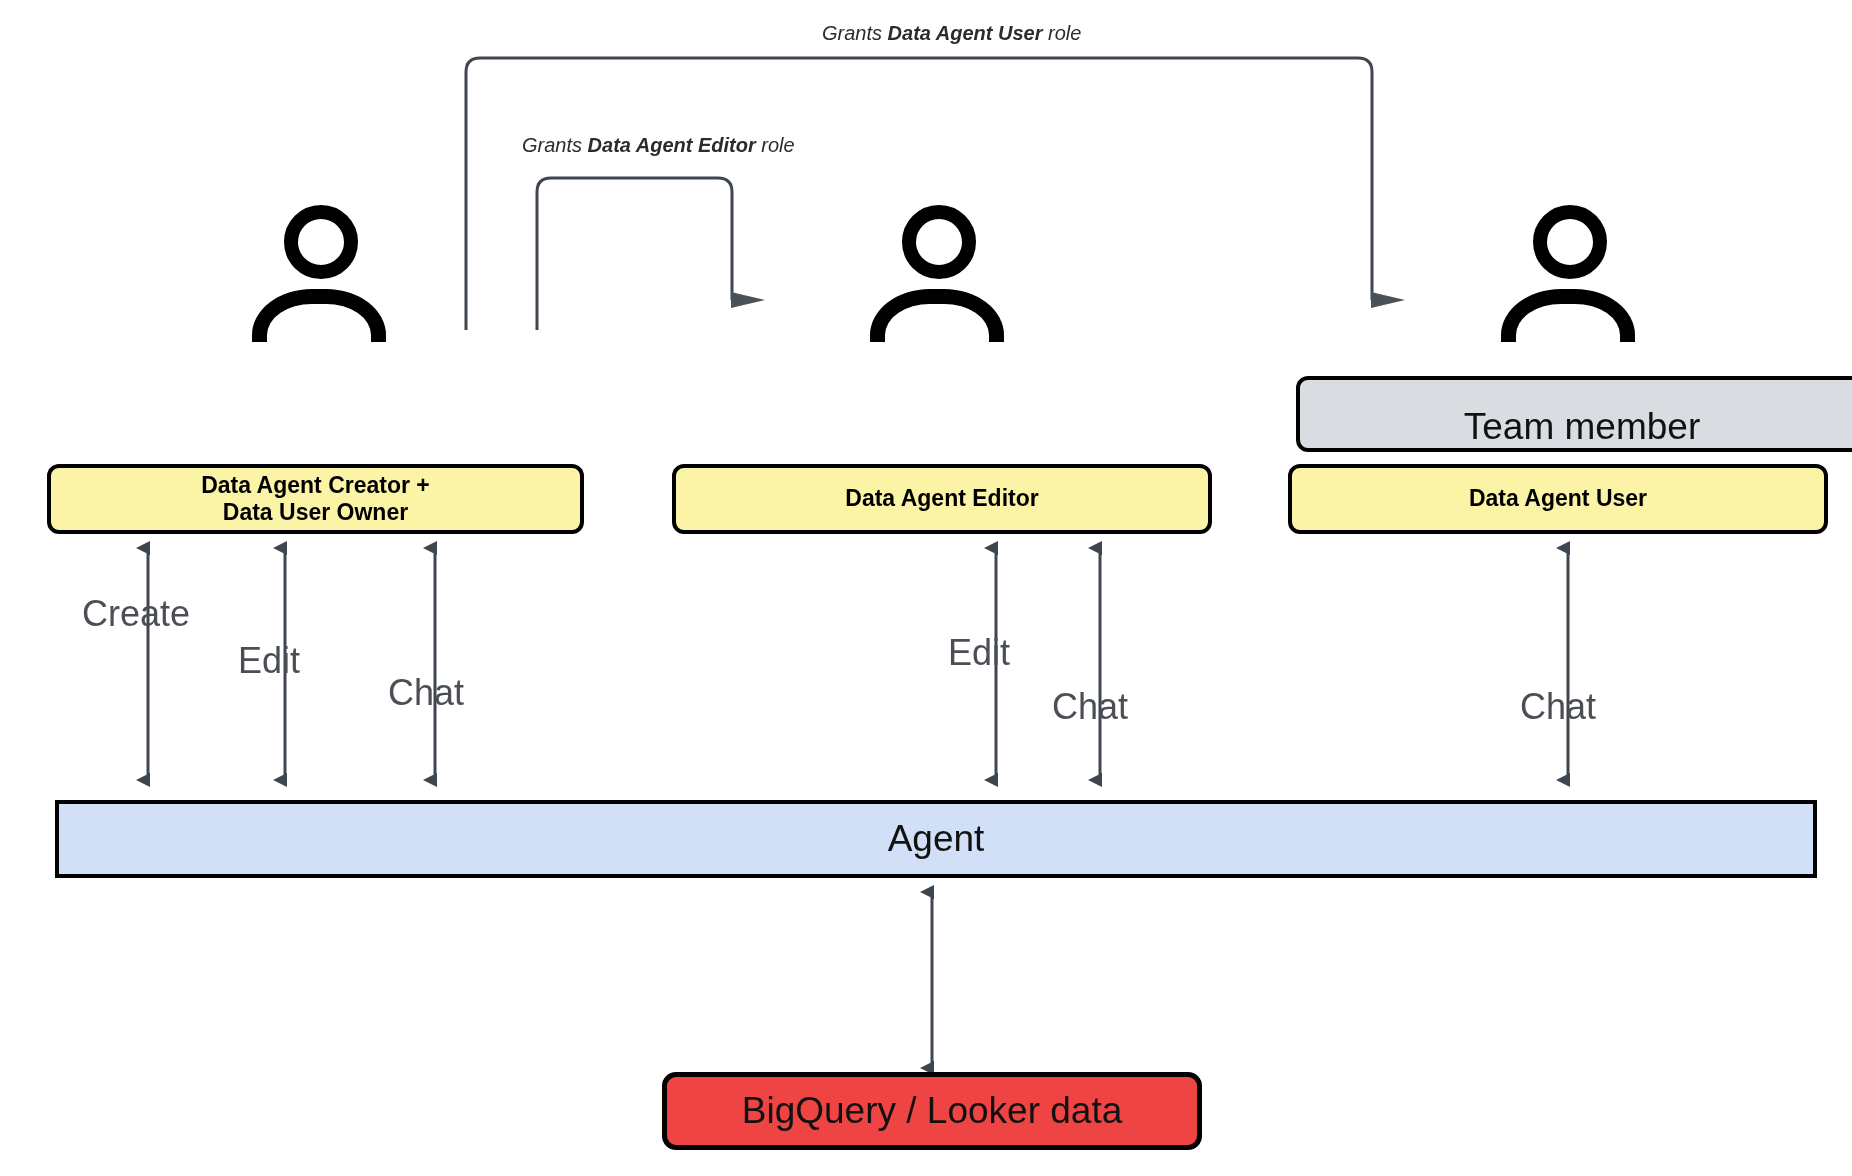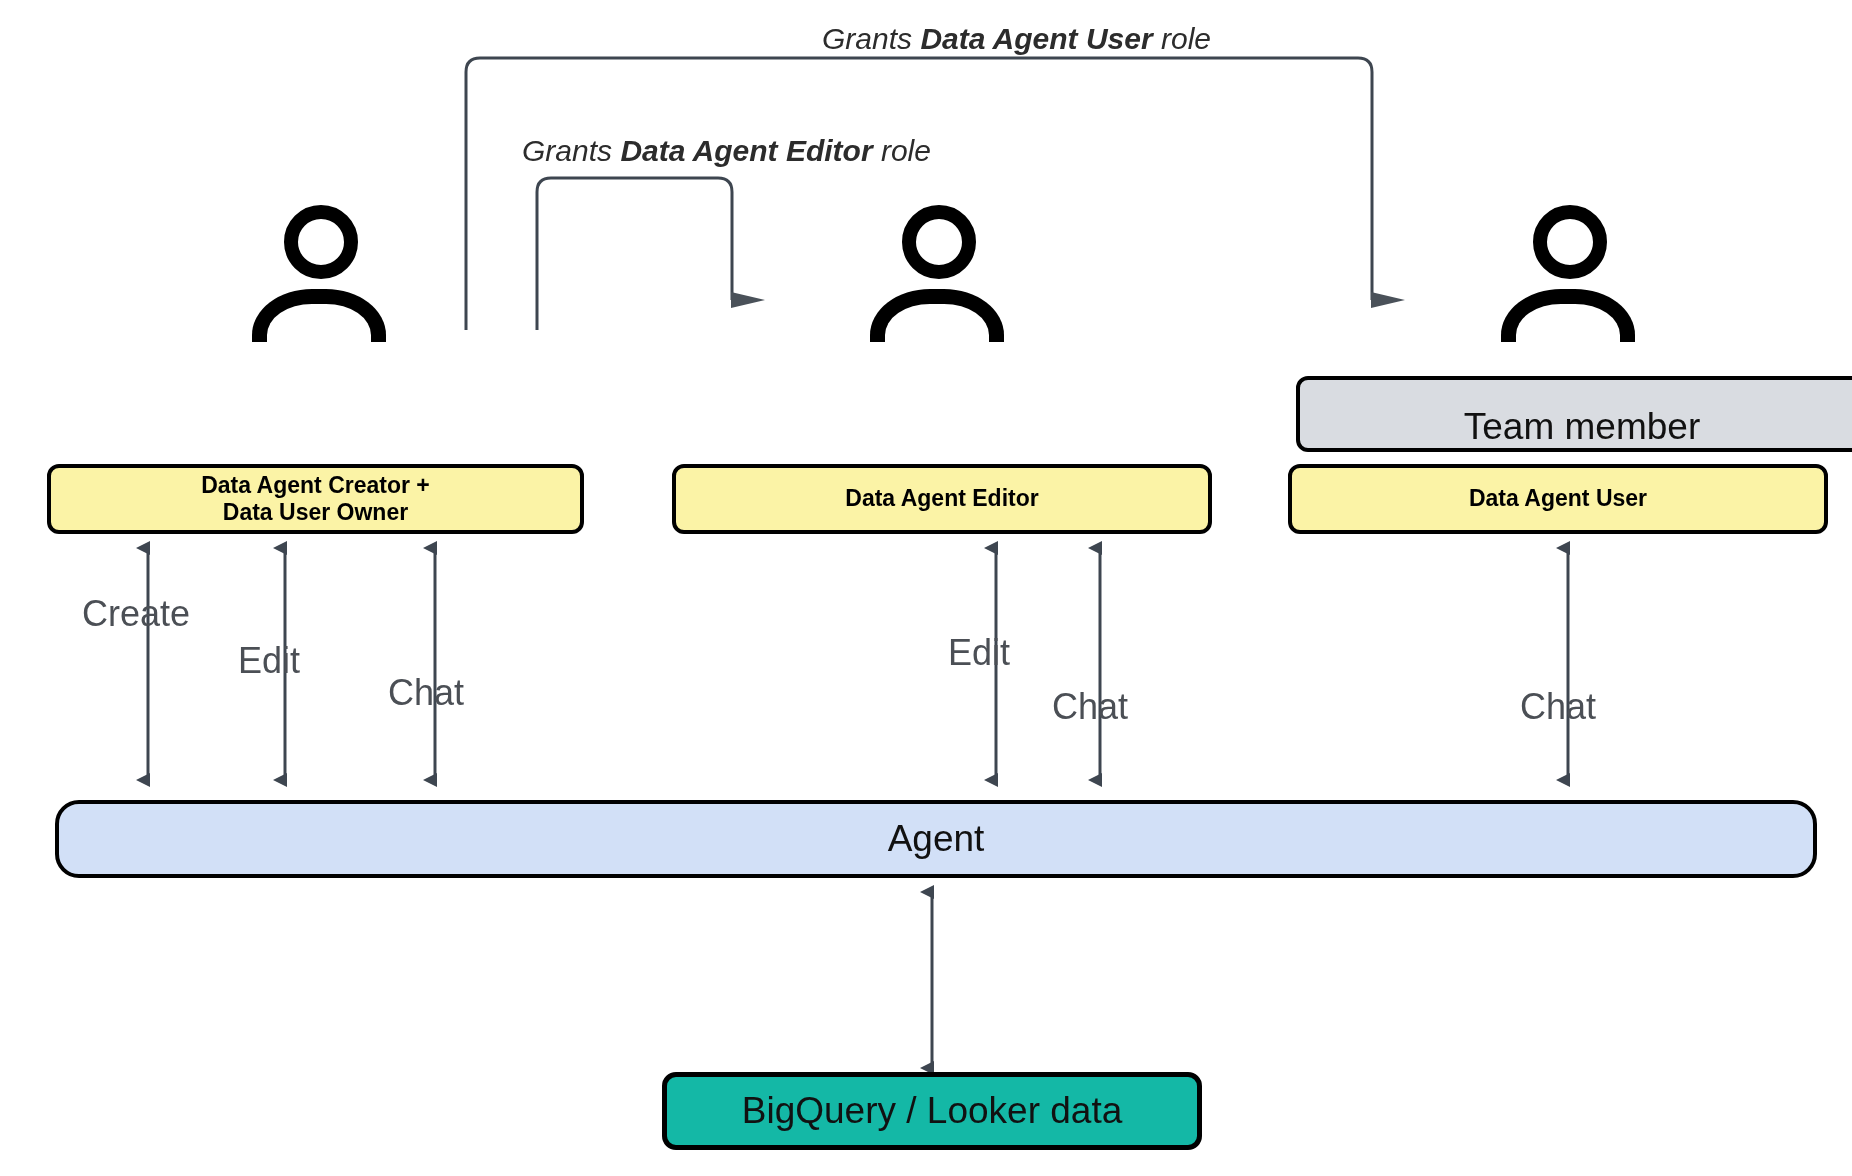--- a/index.html
+++ b/index.html
@@ -82,51 +82,51 @@
     font-size: 23px;
     font-weight: bold;
     color: #000000;
     line-height: 1.18;
     text-align: center;
   }
   .agent-box {
     position: absolute;
     background: #d2e0f7;
     border: 4px solid #000000;
-    border-radius: 24px;
+    border-radius: 0;
     box-sizing: border-box;
     display: flex;
     align-items: center;
     justify-content: center;
     font-size: 37px;
     color: #111111;
   }
   .data-box {
     position: absolute;
-    background: #14b8a6;
+    background: #ef4444;
     border: 5px solid #000000;
     border-radius: 14px;
     box-sizing: border-box;
     display: flex;
     align-items: center;
     justify-content: center;
     font-size: 37px;
     color: #111111;
   }
 
   
   .edge-label {
     position: absolute;
     font-size: 36px;
     color: #4b4f55;
     white-space: nowrap;
   }
   .grant-label {
     position: absolute;
-    font-size: 30px;
+    font-size: 20px;
     font-style: italic;
     color: #2c2c2c;
     white-space: nowrap;
   }
   .grant-label b {
     font-weight: bold;
     font-style: italic;
   }
 </style>
 </head>

